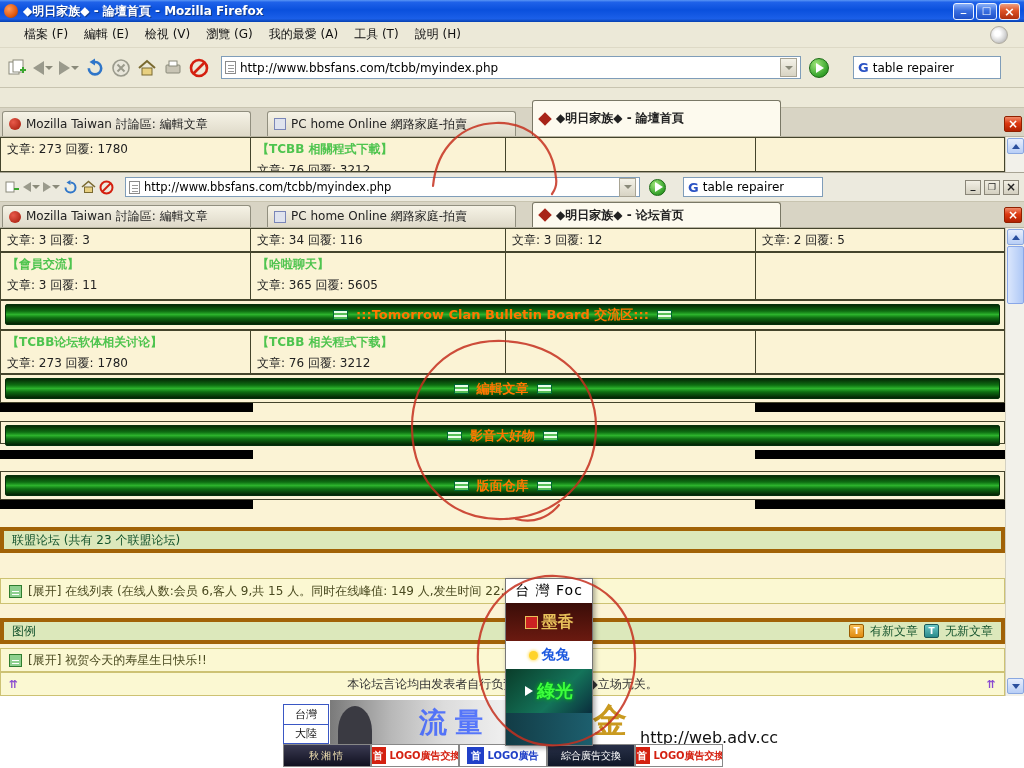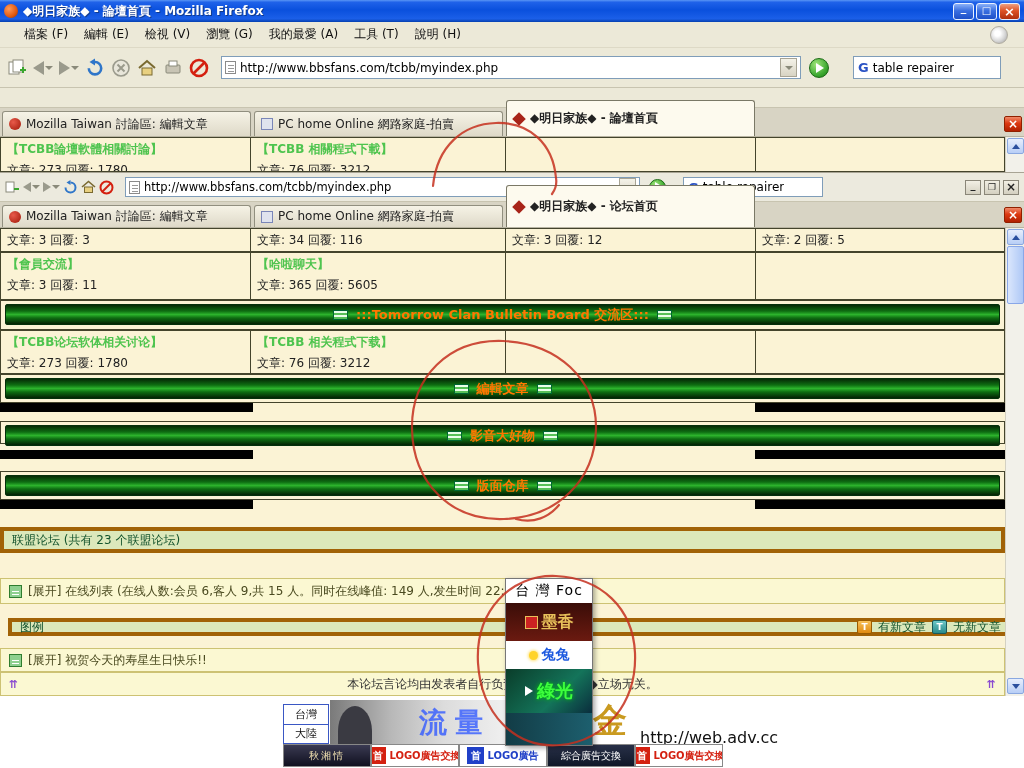--- a/index.html
+++ b/index.html
@@ -58,28 +58,28 @@
 .searchbox { width:148px; height:23px; background:#fff; border:1px solid #7f9db9; margin-left:22px;
   display:flex; align-items:center; padding:0 4px; gap:4px; }
 .gicon::before { content:"G"; color:#2a52c4; font-weight:bold; font-size:13px; }
 .searchtext { font-size:12px; color:#000; white-space:nowrap; overflow:hidden; }
 
 
 .tabbar { position:absolute; left:0; width:1024px; background:#d8d4c4; display:flex; align-items:flex-end;
   padding:0 2px; z-index:11; border-bottom:1px solid #b8b4a2; }
 #tabbar-outer { top:108px; height:29px; }
 #tabbar-inner { top:202px; height:26px; }
-.tab { width:249px; display:flex; align-items:center; gap:5px; padding:0 6px; margin-right:3px;
+.tab { width:249px; display:flex; align-items:center; gap:5px; padding:0 6px; margin-right:16px;
   background:linear-gradient(180deg,#f6f3e6,#ded9c8); border:1px solid #918f7f; border-bottom:none;
   border-radius:3px 3px 0 0; overflow:hidden; white-space:nowrap; color:#222; }
 #tabbar-outer .tab { height:25px; }
 #tabbar-inner .tab { height:22px; }
 .tab.active { background:#fdfaee; font-weight:bold; border-color:#7a7866; }
 #tabbar-outer .tab.active { height:36px; }
-#tabbar-inner .tab.active { height:42px; }
+#tabbar-inner .tab.active { height:25px; }
 .ti { width:12px; height:12px; flex:0 0 auto; }
 .ti.moz { border-radius:50%; background:radial-gradient(circle at 35% 35%,#e85a4a,#a01808); }
 .ti.pch { background:#dfe3ee; border:1px solid #7a86b8; }
 .ti.fam { background:#a82418; transform:rotate(45deg) scale(.8); }
 .tab-close { margin-left:auto; margin-bottom:4px; width:18px; height:16px; border-radius:2px;
   background:linear-gradient(180deg,#f08a6a,#dd3912 45%,#b02000); border:1px solid #902000;
   display:flex; align-items:center; justify-content:center; color:#fff; font-weight:bold; }
 .tab-close::before { content:"×"; font-size:12px; line-height:1; }
 
 
@@ -291,21 +291,20 @@
     </span>
     <span class="tab active">
       <span class="ti fam"></span>
       <span>◆明日家族◆ - 論壇首頁</span>
     </span>
     <span class="tab-close"></span>
   </div>
 
   <div class="frow" style="top:137px; height:35px;">
     <div class="fcell c1">
-      <div class="fl">【TCBB論壇軟體相關討論】</div>
       <div class="fs">文章: 273 回覆: 1780</div>
     </div>
     <div class="fcell c2">
       <div class="fl">【TCBB 相關程式下載】</div>
       <div class="fs">文章: 76 回覆: 3212</div>
     </div>
     <div class="fcell c3"></div>
     <div class="fcell c4"></div>
   </div>
   <div class="sb" style="top:137px; height:35px;">
@@ -453,21 +452,21 @@
 
   <div class="softrow row-green" style="top:527px; height:26px;">
     <span>联盟论坛 (共有 23 个联盟论坛)</span>
   </div>
 
   <div class="softrow row-yellow" style="top:578px; height:26px;">
     <span class="xicon"></span>
     <span>[展开] 在线列表 (在线人数:会员 6,客人 9,共 15 人。同时在线峰值: 149 人,发生时间 22:56)</span>
   </div>
 
-  <div class="softrow row-green" style="top:618px; height:18px;margin-left:8px;">
+  <div class="softrow row-green" style="top:618px; height:26px;">
     <span>图例</span>
     <span class="legend-icons">
       <span class="licon new"></span>
       <span>有新文章</span>
       <span class="licon none"></span>
       <span>无新文章</span>
     </span>
   </div>
 
   <div class="softrow row-yellow" style="top:648px; height:24px;">

